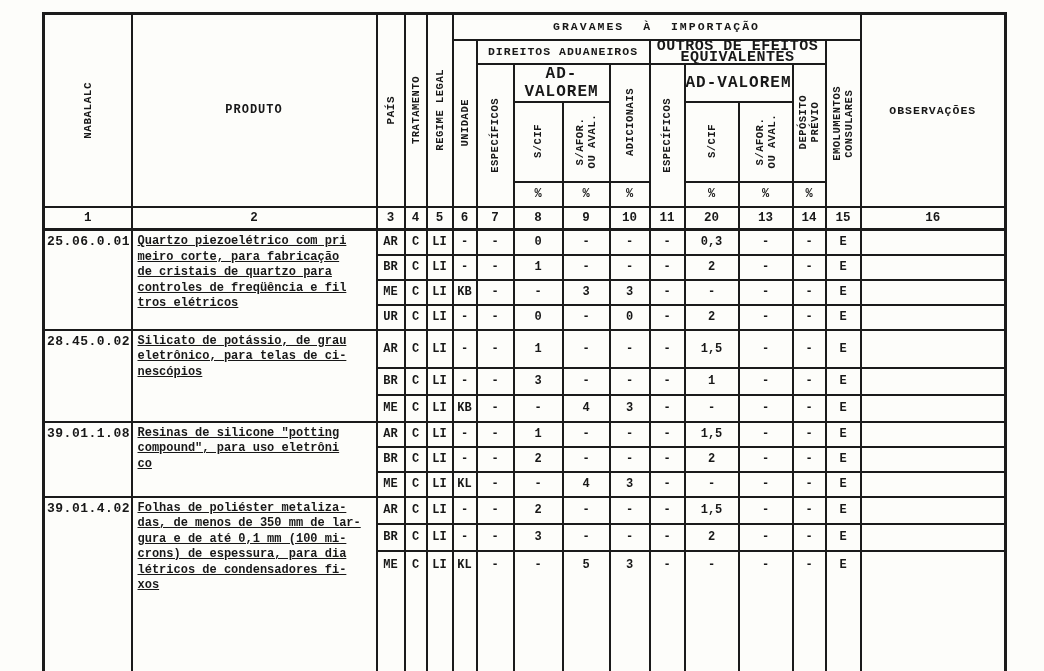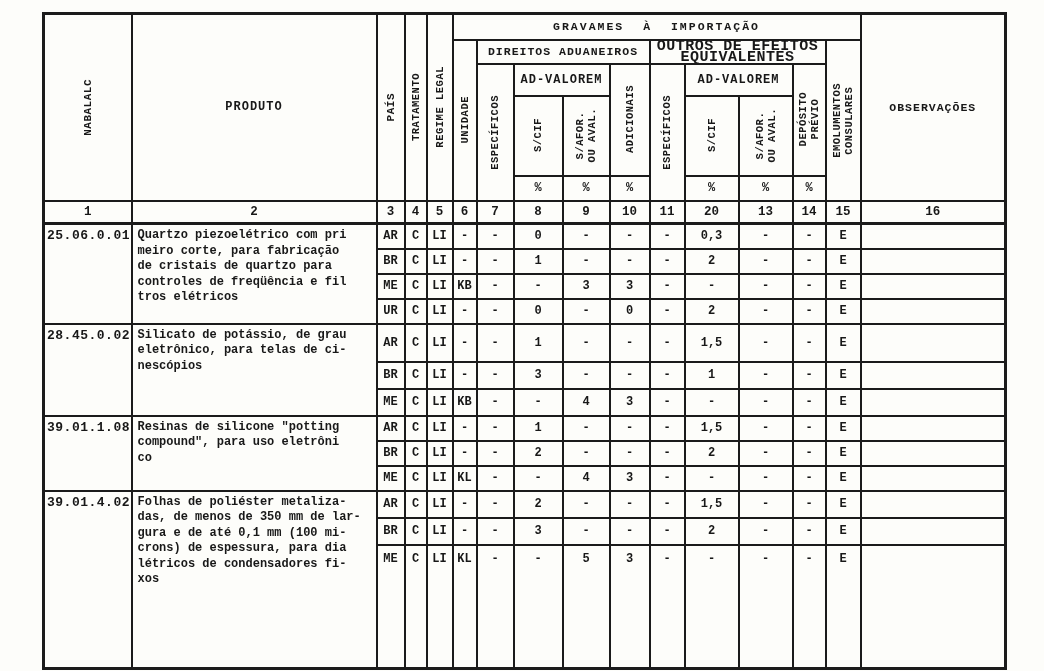--- a/index.html
+++ b/index.html
@@ -21,40 +21,41 @@
     color:#181818; overflow:hidden;
   }
   
   tr.band1 { height:26px; } tr.band2 { height:20px; } tr.band3 { height:32px; }
   tr.band4 { height:80px; } tr.band5 { height:25px; }
   tr.numrow { height:23px; }
   tr.numrow th { font-size:12.5px; border-bottom:3px solid #1b1b1b; }
   .gravames { font-size:11.5px; letter-spacing:2px; word-spacing:10px; }
   .wide-h   { font-size:11.5px; letter-spacing:1px; }
   .two-line { font-size:15px; line-height:11px; letter-spacing:0.5px; white-space:pre-line; }
-  .adval    { font-size:12px; letter-spacing:1px; }
+  .adval    { font-size:16px; letter-spacing:1px; }
   .pct      { font-size:12px; }
   .produto-h{ font-size:12px; letter-spacing:1px; }
   
   .vt {
     display:block; margin:0 auto;
     writing-mode:vertical-rl; transform:rotate(180deg);
     white-space:pre-line;
     font-size:10.5px; line-height:12px; letter-spacing:0.5px; font-weight:bold;
   }
   .vt.big { font-size:11px; }
   
   td.code-cell {
     vertical-align:top; text-align:left;
     font-size:13px; padding:3px 11px 0 2px; letter-spacing:0.5px;
   }
   td.product-cell {
     vertical-align:top; text-align:left;
     font-size:12px; line-height:15.5px; padding:3px 2px 0 5px;
     white-space:pre-line;
+    text-decoration:underline;
   }
   td.sm  { font-size:12px; }
   td.val { font-size:12px; }
   tr.no-bottom td { border-bottom:none; }
   tr.filler td    { border-top:none; }
 </style>
 </head>
 <body>
 
 <div class="page">

